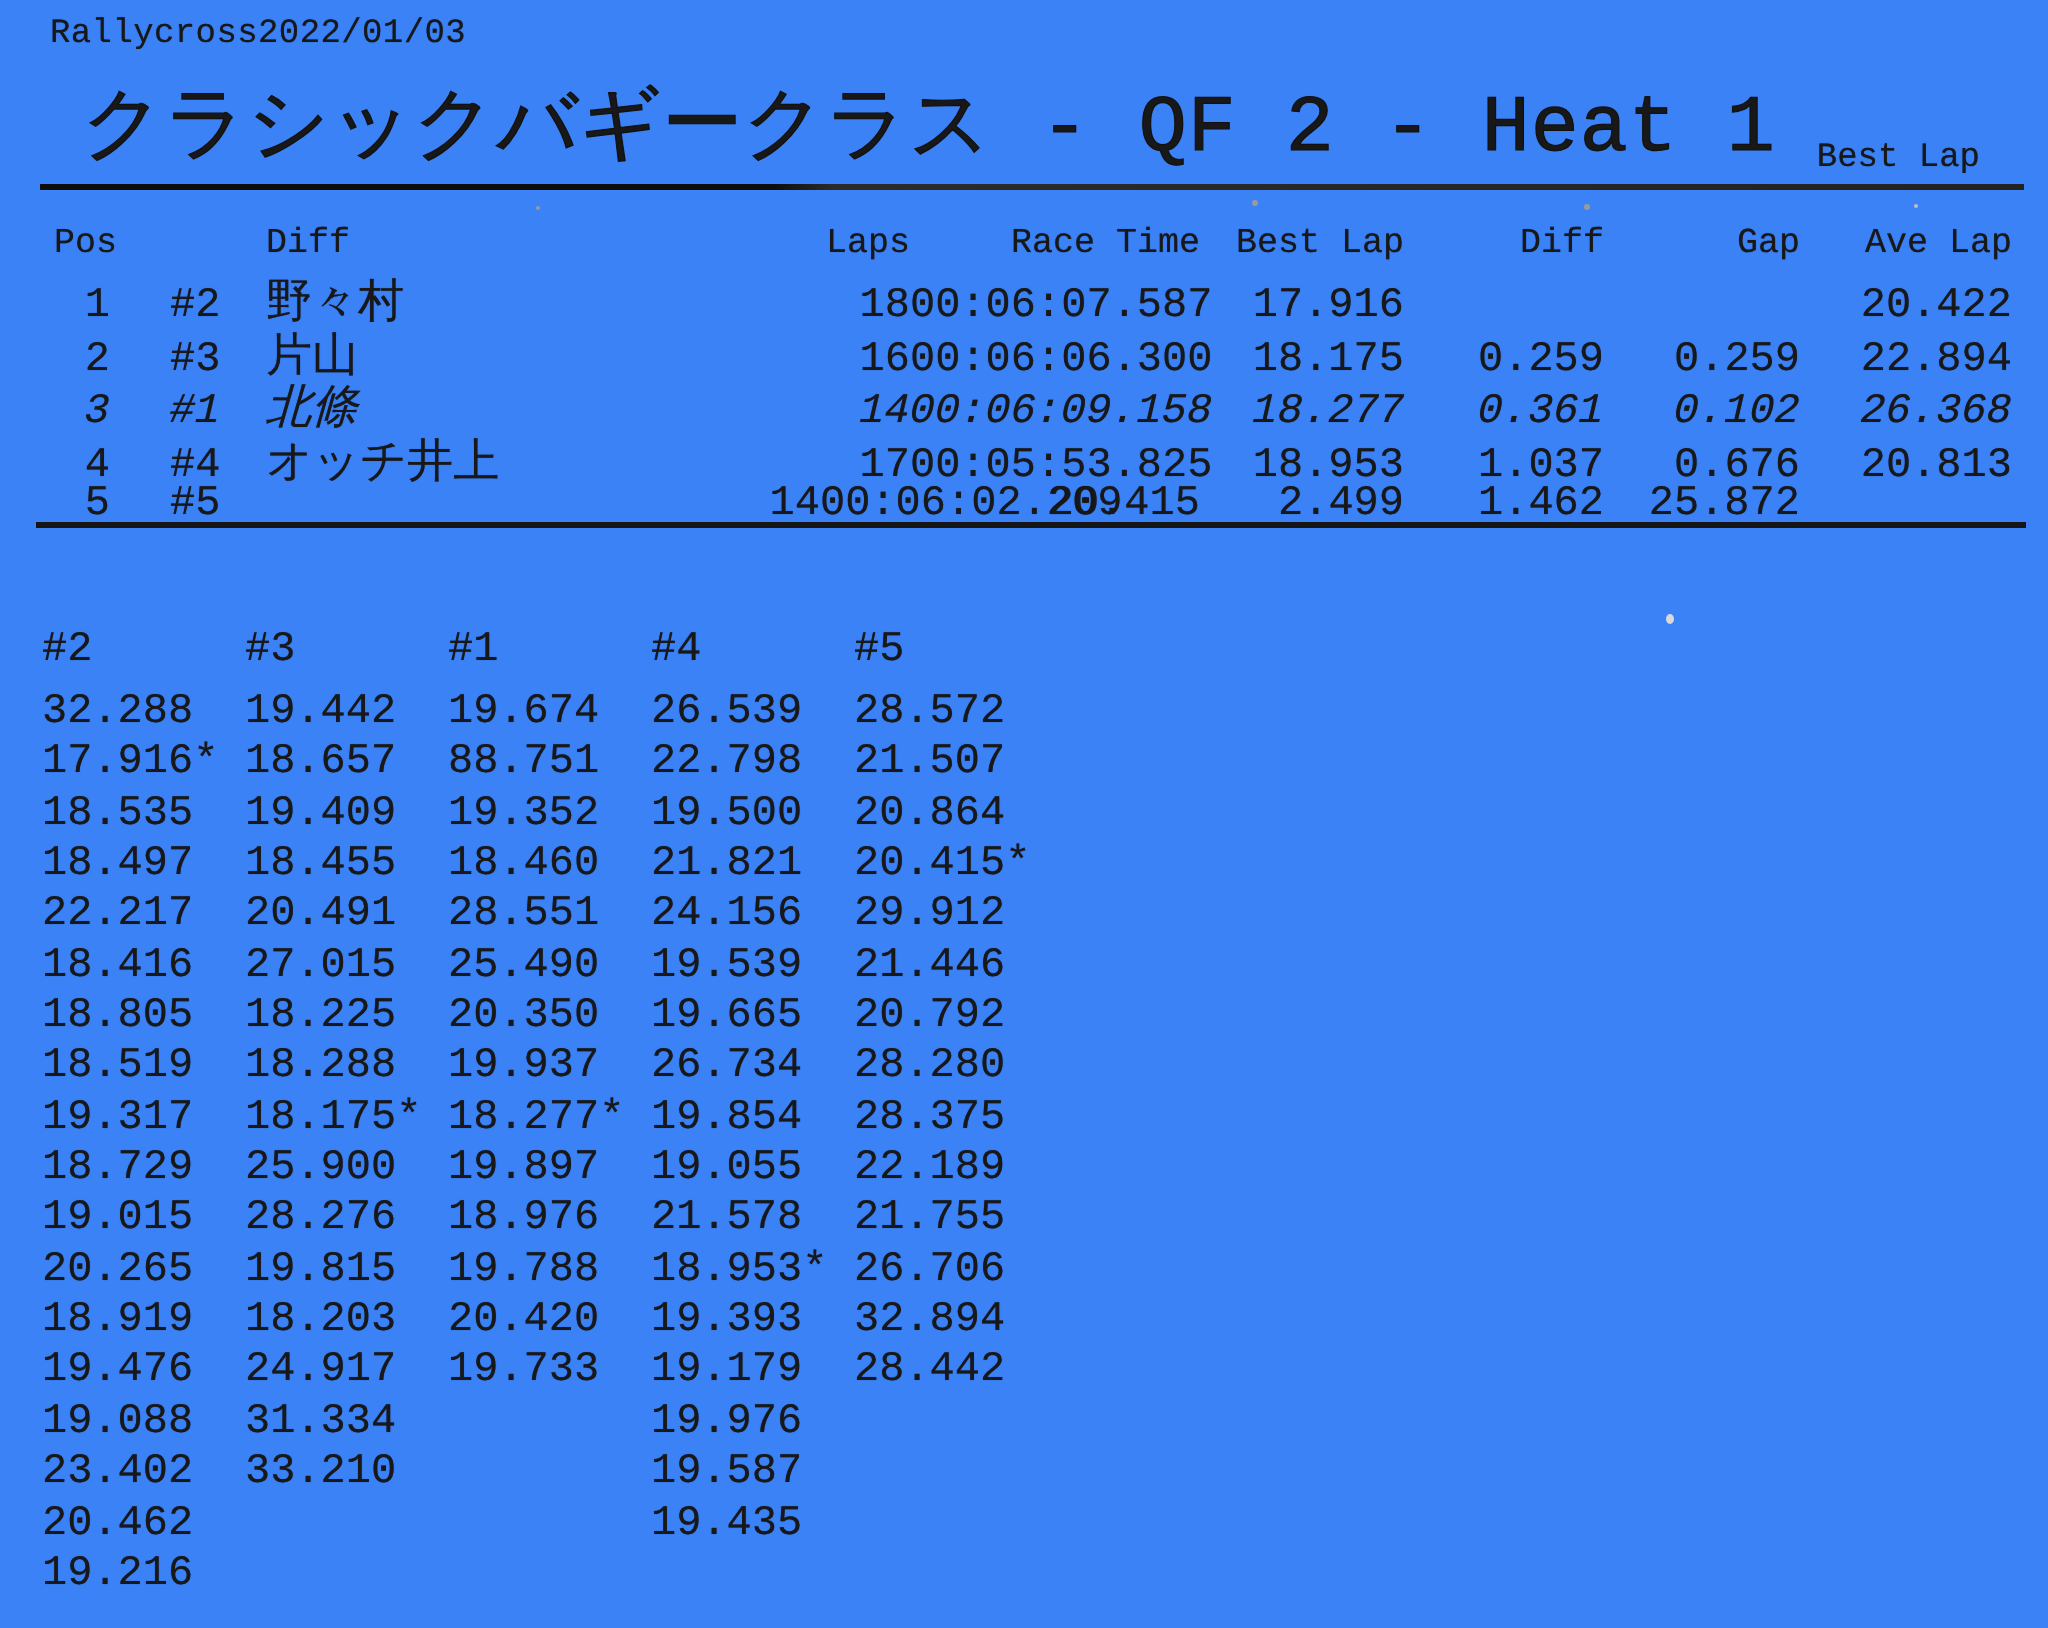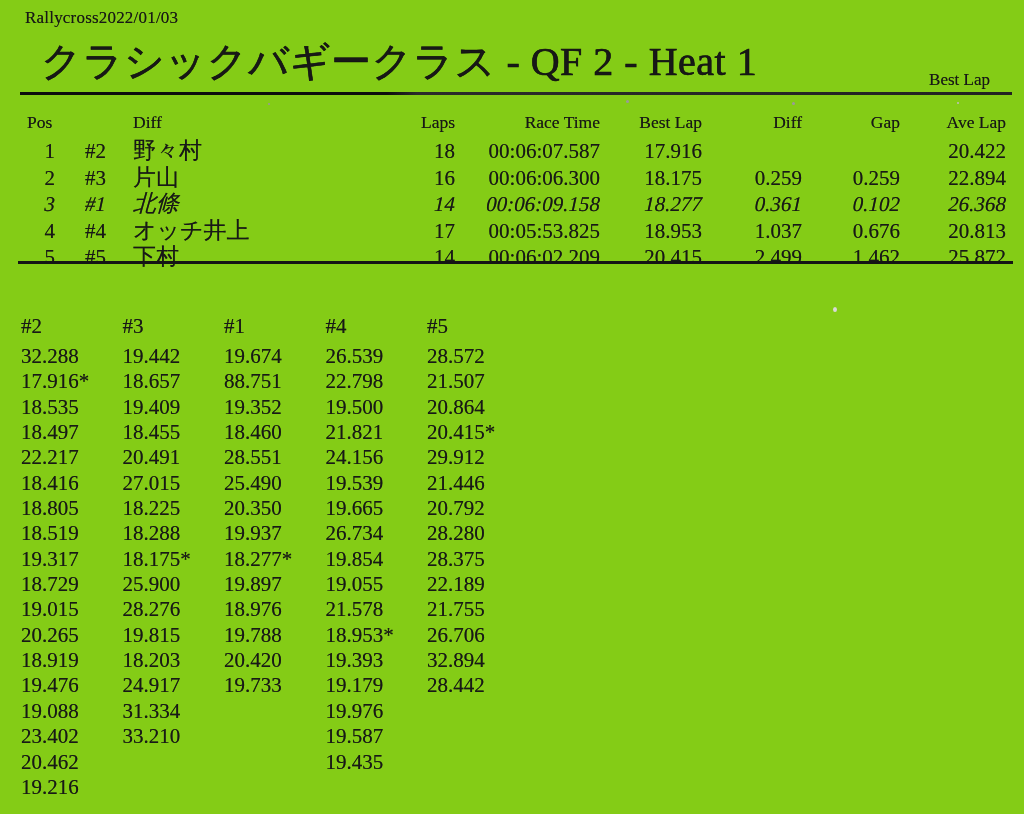--- a/index.html
+++ b/index.html
@@ -1,22 +1,22 @@
 <!DOCTYPE html>
 <html><head>
 <meta charset="utf-8">
 <style>
   html, body { margin: 0; padding: 0; background: #e8e8e8; }
   .page {
     position: relative;
     width: 1024px;
     height: 814px;
-    background: #84cc16;
+    background: #3b82f6;
     overflow: hidden;
-    font-family: Liberation Serif, serif;
+    font-family: Liberation Mono, monospace;
     color: #181818;
     text-shadow: 0 0 0.4px rgba(0,0,0,0.55); 
   }
 
   
   .date-line {
     position: absolute; left: 25px; top: 8px;
     font-size: 17px; letter-spacing: 0.2px;
   }
   .title {
@@ -139,21 +139,20 @@
       <div class="cell-r">17</div>
       <div class="cell-r">00:05:53.825</div>
       <div class="cell-r">18.953</div>
       <div class="cell-r">1.037</div>
       <div class="cell-r">0.676</div>
       <div class="cell-r">20.813</div>
     </div>
       <div class="res-grid res-row">
       <div class="cell-r">5</div>
       <div class="cell-l c-car">#5</div>
-      <div class="cell-l c-name">下村</div>
       <div class="cell-r">14</div>
       <div class="cell-r">00:06:02.209</div>
       <div class="cell-r">20.415</div>
       <div class="cell-r">2.499</div>
       <div class="cell-r">1.462</div>
       <div class="cell-r">25.872</div>
     </div>
     </div>
 
   <div class="rule-2"></div>

